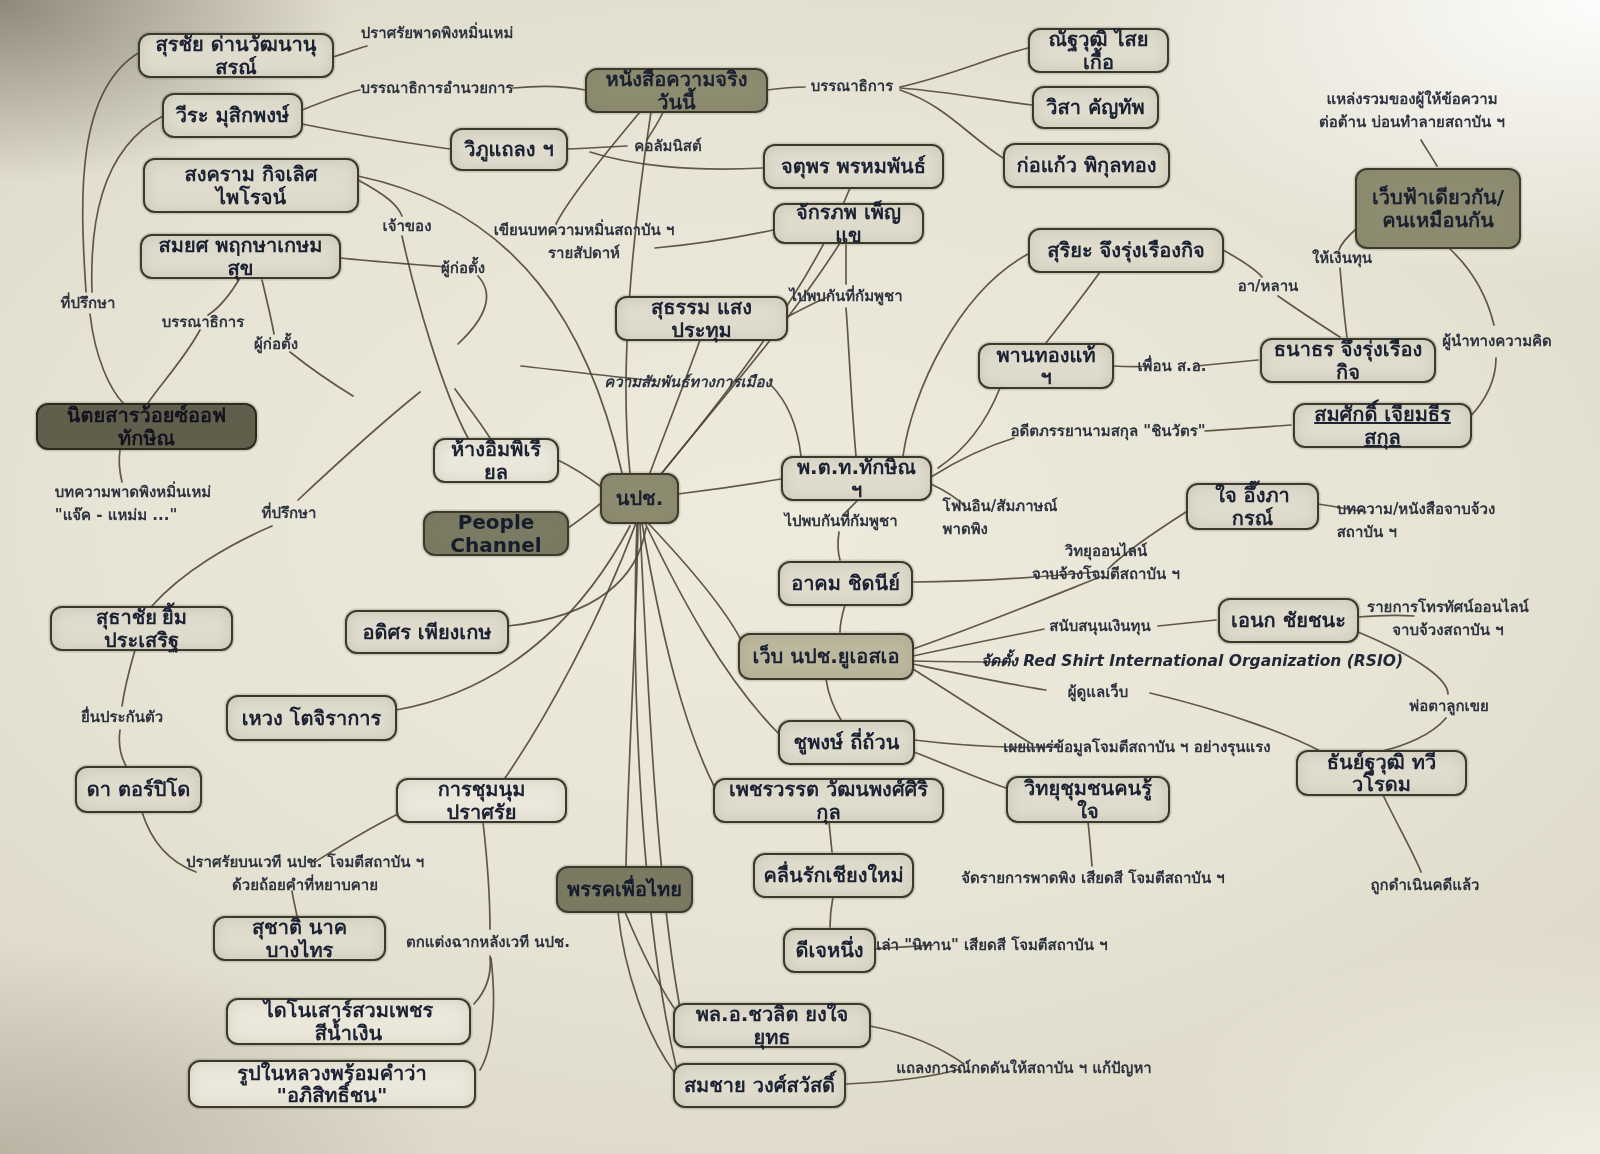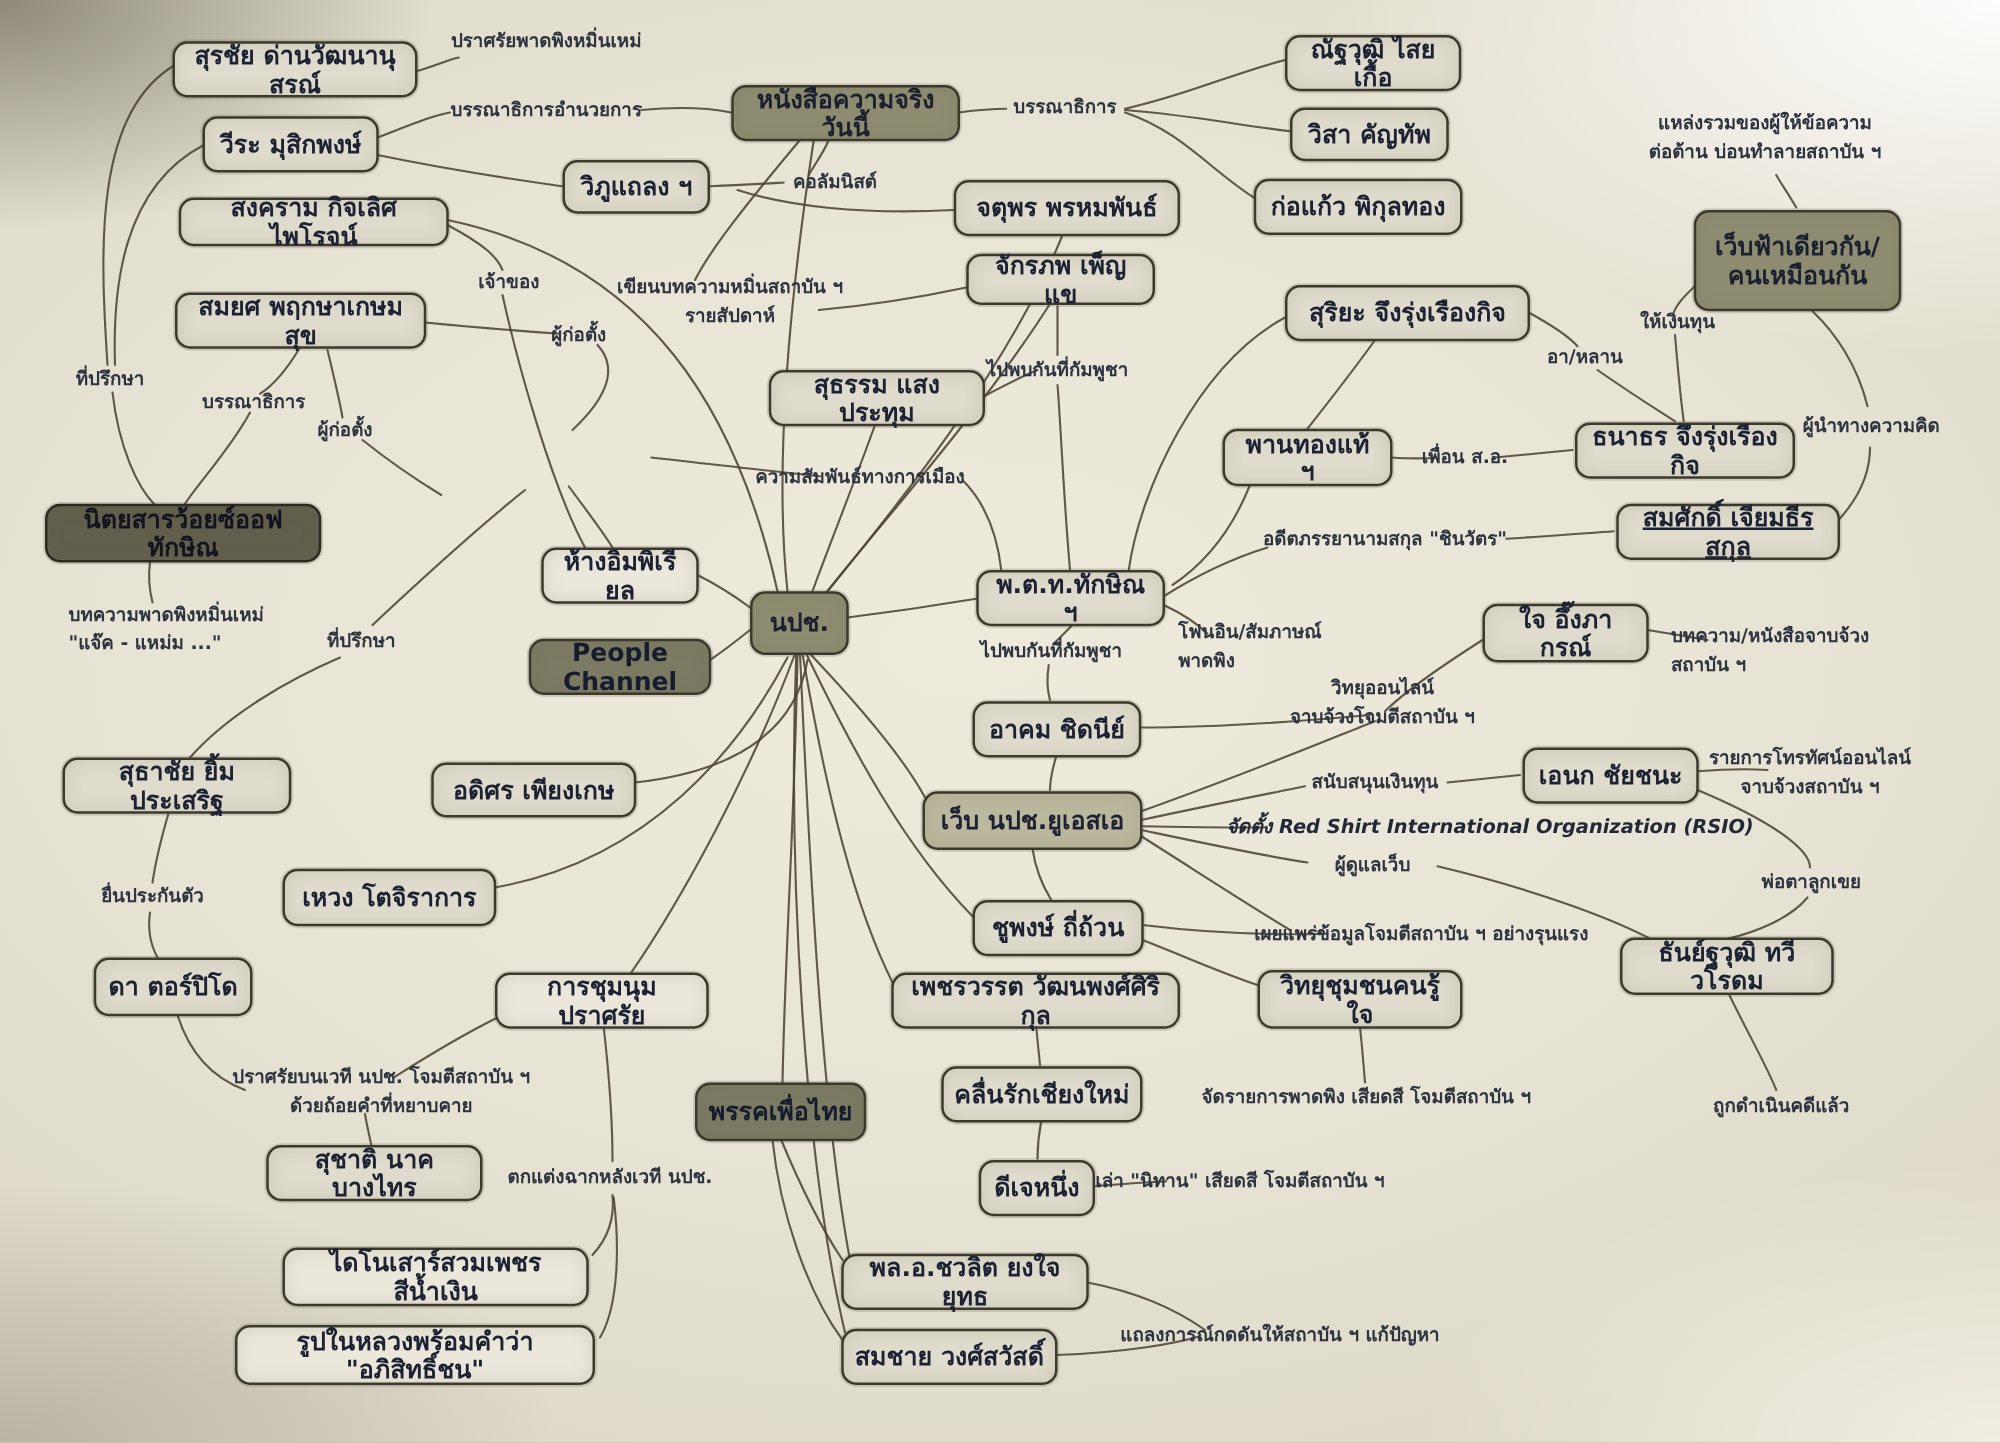--- a/index.html
+++ b/index.html
@@ -139,21 +139,21 @@
       <path d="M845,1084 C900,1082 940,1075 960,1069"></path>
       <path d="M829,822 C830,832 831,842 832,852"></path>
       <path d="M833,897 C831,907 830,917 830,927"></path>
       <path d="M875,949 C898,947 917,946 933,945"></path>
       <path d="M1088,822 C1090,840 1091,854 1092,866"></path>
       <path d="M120,450 C118,464 120,474 122,482"></path>
     </svg>
 
 <div class="node tone-light" style="left: 138px; top: 33px; width: 196px; height: 45px;">สุรชัย ด่านวัฒนานุสรณ์</div>
     <div class="node tone-light" style="left: 162px; top: 93px; width: 141px; height: 45px;">วีระ มุสิกพงษ์</div>
-    <div class="node tone-light" style="left: 143px; top: 158px; width: 216px; height: 39px;">สงคราม กิจเลิศไพโรจน์</div>
+    <div class="node tone-light" style="left: 143px; top: 158px; width: 216px; height: 55px;">สงคราม กิจเลิศไพโรจน์</div>
     <div class="node tone-light" style="left: 140px; top: 234px; width: 201px; height: 45px;">สมยศ พฤกษาเกษมสุข</div>
     <div class="node tone-light" style="left: 450px; top: 128px; width: 118px; height: 43px;">วิภูแถลง ฯ</div>
     <div class="node tone-dark" style="left: 585px; top: 68px; width: 183px; height: 45px;">หนังสือความจริงวันนี้</div>
     <div class="node tone-light" style="left: 763px; top: 144px; width: 181px; height: 45px;">จตุพร พรหมพันธ์</div>
     <div class="node tone-light" style="left: 773px; top: 203px; width: 151px; height: 41px;">จักรภพ เพ็ญแข</div>
     <div class="node tone-light" style="left: 1028px; top: 28px; width: 141px; height: 45px;">ณัฐวุฒิ ไสยเกื้อ</div>
     <div class="node tone-light" style="left: 1032px; top: 86px; width: 127px; height: 43px;">วิสา คัญทัพ</div>
     <div class="node tone-light" style="left: 1003px; top: 143px; width: 167px; height: 45px;">ก่อแก้ว พิกุลทอง</div>
     <div class="node tone-dark" style="left: 1355px; top: 168px; width: 166px; height: 81px;">เว็บฟ้าเดียวกัน/
 คนเหมือนกัน</div>
@@ -165,21 +165,21 @@
     <div class="node tone-white" style="left: 433px; top: 438px; width: 126px; height: 45px;">ห้างอิมพิเรียล</div>
     <div class="node tone-dark2" style="left: 423px; top: 511px; width: 146px; height: 45px;">People Channel</div>
     <div class="node tone-dark" style="left: 600px; top: 473px; width: 79px; height: 51px;">นปช.</div>
     <div class="node tone-light" style="left: 615px; top: 296px; width: 173px; height: 45px;">สุธรรม แสงประทุม</div>
     <div class="node tone-light" style="left: 781px; top: 456px; width: 151px; height: 45px;">พ.ต.ท.ทักษิณ ฯ</div>
     <div class="node tone-light" style="left: 1186px; top: 483px; width: 133px; height: 47px;">ใจ อึ๊งภากรณ์</div>
     <div class="node tone-light" style="left: 778px; top: 561px; width: 135px; height: 45px;">อาคม ชิดนีย์</div>
     <div class="node tone-mid" style="left: 738px; top: 633px; width: 176px; height: 47px;">เว็บ นปช.ยูเอสเอ</div>
     <div class="node tone-light" style="left: 1218px; top: 598px; width: 141px; height: 45px;">เอนก ชัยชนะ</div>
     <div class="node tone-light" style="left: 778px; top: 720px; width: 137px; height: 45px;">ชูพงษ์ ถี่ถ้วน</div>
-    <div class="node tone-light" style="left: 50px; top: 606px; width: 183px; height: 45px;">สุธาชัย ยิ้มประเสริฐ</div>
+    <div class="node tone-light" style="left: 50px; top: 606px; width: 183px; height: 45px; font-family: Liberation Serif, serif;">สุธาชัย ยิ้มประเสริฐ</div>
     <div class="node tone-light" style="left: 345px; top: 610px; width: 164px; height: 44px;">อดิศร เพียงเกษ</div>
     <div class="node tone-light" style="left: 226px; top: 695px; width: 171px; height: 46px;">เหวง โตจิราการ</div>
     <div class="node tone-light" style="left: 75px; top: 766px; width: 127px; height: 47px;">ดา ตอร์ปิโด</div>
     <div class="node tone-white" style="left: 396px; top: 778px; width: 171px; height: 45px;">การชุมนุมปราศรัย</div>
     <div class="node tone-light" style="left: 713px; top: 778px; width: 231px; height: 45px;">เพชรวรรต วัฒนพงศ์ศิริกุล</div>
     <div class="node tone-light" style="left: 1006px; top: 776px; width: 164px; height: 47px;">วิทยุชุมชนคนรู้ใจ</div>
     <div class="node tone-light" style="left: 1296px; top: 750px; width: 171px; height: 46px;">ธันย์ฐวุฒิ ทวีวโรดม</div>
     <div class="node tone-light" style="left: 753px; top: 853px; width: 161px; height: 45px;">คลื่นรักเชียงใหม่</div>
     <div class="node tone-light" style="left: 783px; top: 928px; width: 93px; height: 45px;">ดีเจหนึ่ง</div>
     <div class="node tone-dark2" style="left: 556px; top: 866px; width: 137px; height: 47px;">พรรคเพื่อไทย</div>
@@ -202,21 +202,21 @@
     <div class="elabel" style="left: 407px; top: 226px;">เจ้าของ</div>
     <div class="elabel" style="left: 584px; top: 241px;">เขียนบทความหมิ่นสถาบัน ฯ
 รายสัปดาห์</div>
     <div class="elabel" style="left: 463px; top: 268px;">ผู้ก่อตั้ง</div>
     <div class="elabel" style="left: 276px; top: 344px;">ผู้ก่อตั้ง</div>
     <div class="elabel" style="left: 88px; top: 303px;">ที่ปรึกษา</div>
     <div class="elabel" style="left: 203px; top: 322px;">บรรณาธิการ</div>
     <div class="elabel left" style="left: 133px; top: 503px;">บทความพาดพิงหมิ่นเหม่
 "แจ๊ค - แหม่ม ..."</div>
     <div class="elabel" style="left: 289px; top: 513px;">ที่ปรึกษา</div>
-    <div class="elabel" style="left: 688px; top: 382px;">ความสัมพันธ์ทางการเมือง</div>
+    <div class="elabel" style="left: 688px; top: 382px; font-style: italic;">ความสัมพันธ์ทางการเมือง</div>
     <div class="elabel" style="left: 846px; top: 296px;">ไปพบกันที่กัมพูชา</div>
     <div class="elabel" style="left: 841px; top: 521px;">ไปพบกันที่กัมพูชา</div>
     <div class="elabel left" style="left: 1000px; top: 517px;">โฟนอิน/สัมภาษณ์
 พาดพิง</div>
     <div class="elabel" style="left: 1106px; top: 562px;">วิทยุออนไลน์
 จาบจ้วงโจมตีสถาบัน ฯ</div>
     <div class="elabel left" style="left: 1416px; top: 520px;">บทความ/หนังสือจาบจ้วง
 สถาบัน ฯ</div>
     <div class="elabel" style="left: 1100px; top: 626px;">สนับสนุนเงินทุน</div>
     <div class="elabel emph" style="left: 1192px; top: 662px;">จัดตั้ง Red Shirt International Organization (RSIO)</div>

